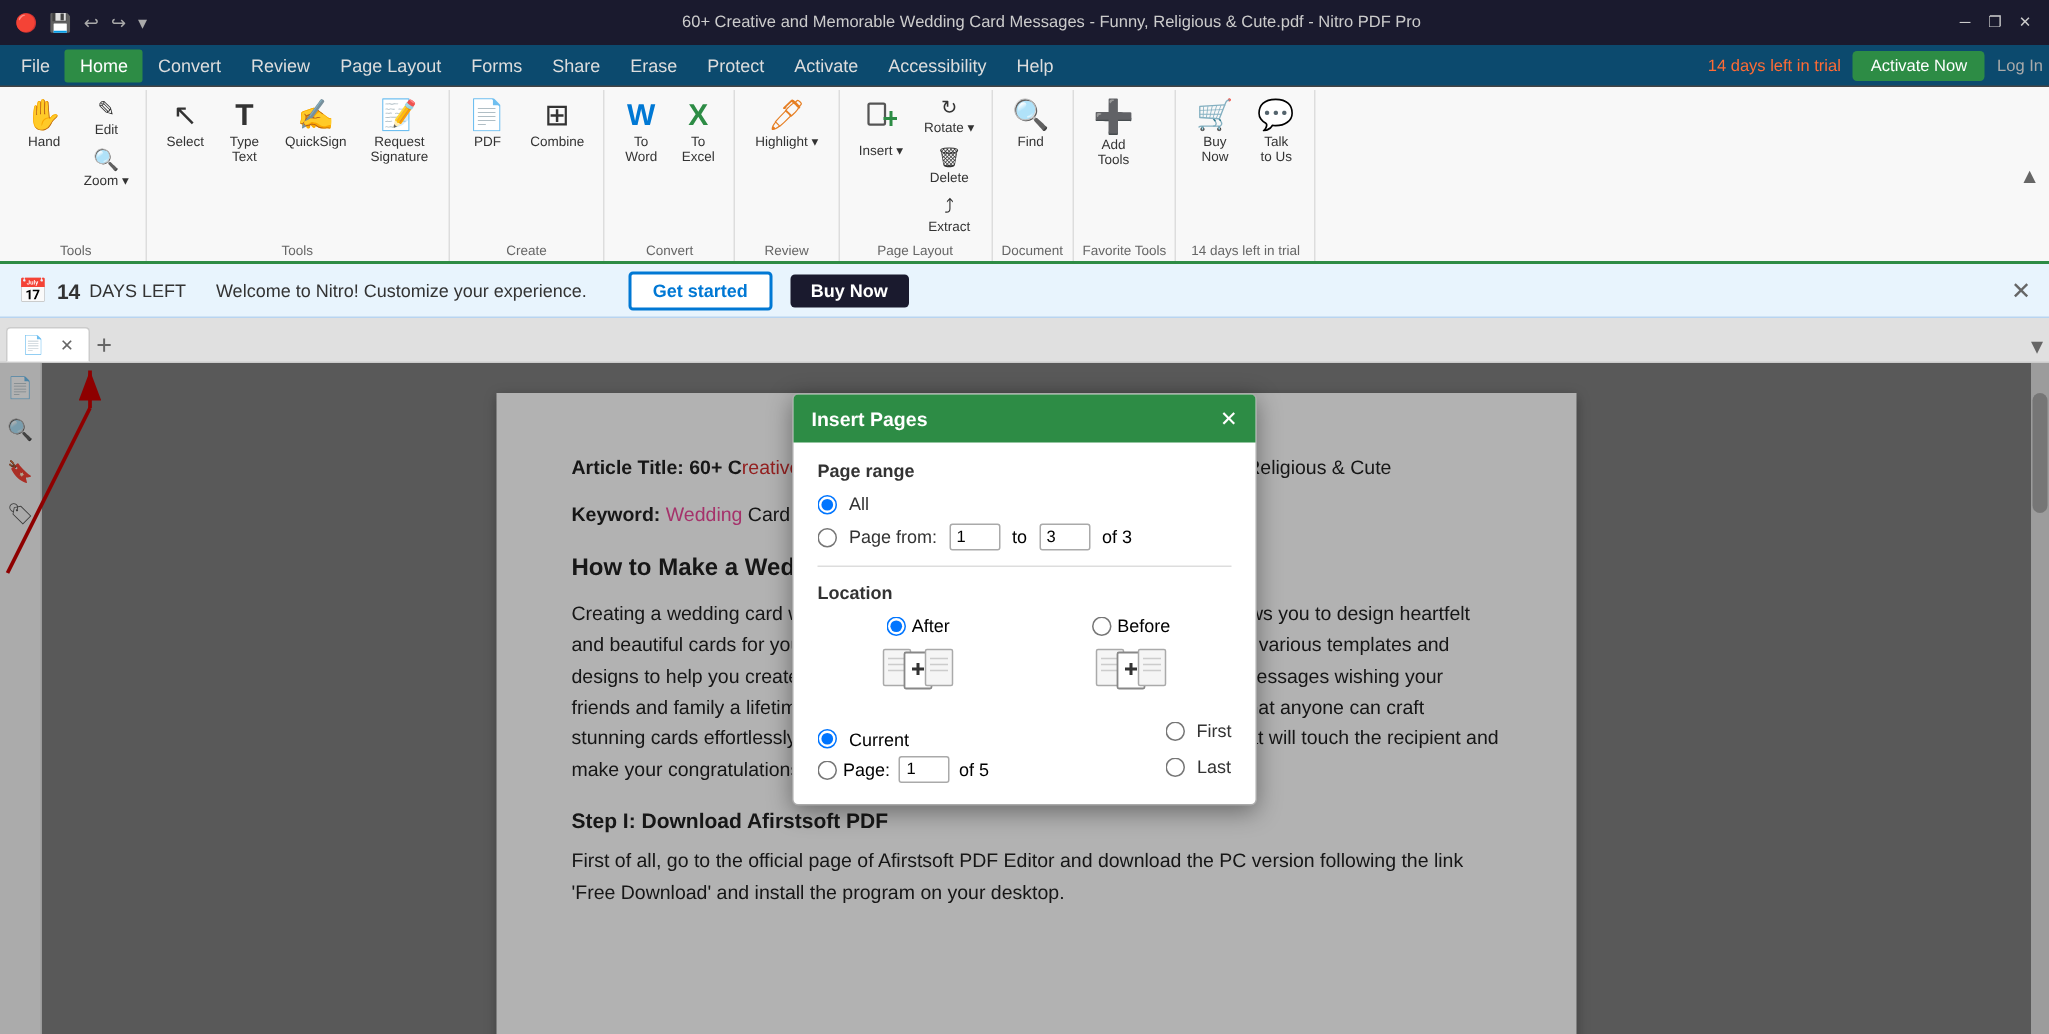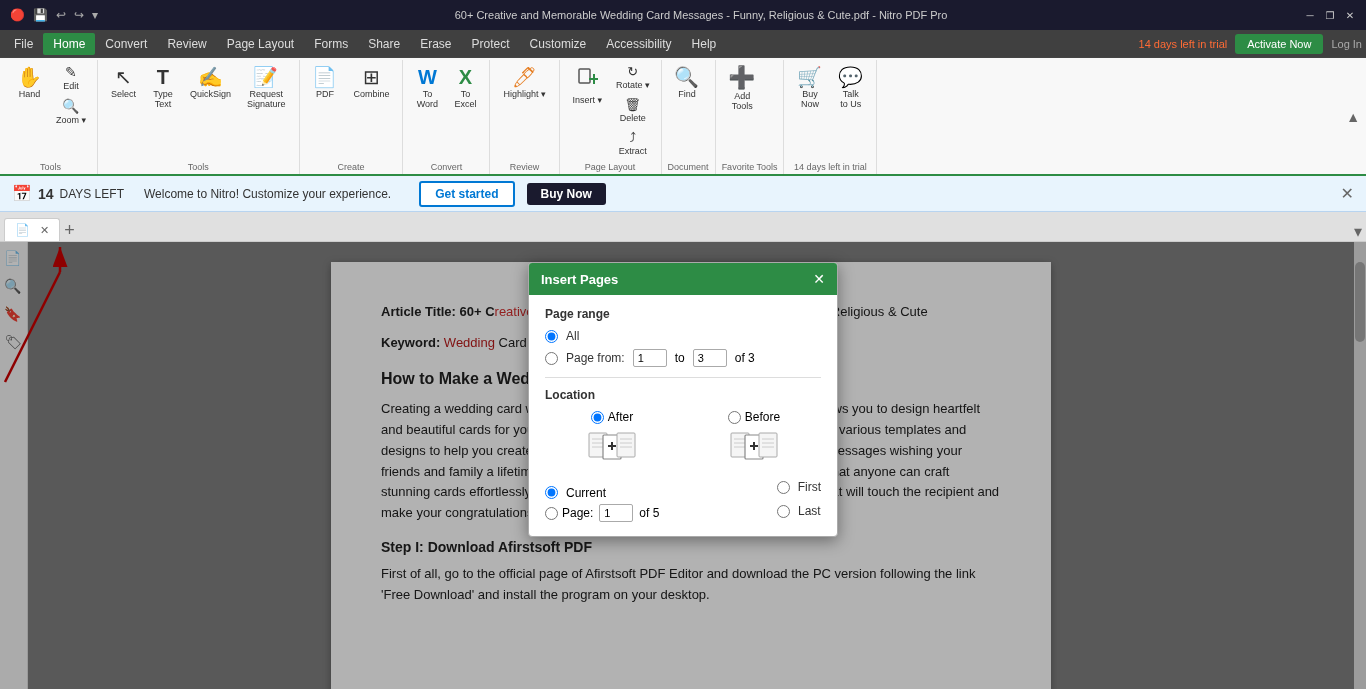--- a/index.html
+++ b/index.html
@@ -23,21 +23,21 @@
       cursor: pointer; font-size: 10px; color: #ccc;
     }
 
     
     #title-bar .left-icons { display: flex; align-items: center; gap: 4px; }
     #title-bar .left-icons span { font-size: 12px; color: #aaa; cursor: pointer; padding: 2px; }
 
     
     #menu-bar {
       height: 28px;
-      background: #404040;
+      background: #0c4a6e;
       display: flex;
       align-items: center;
       padding: 0 4px;
       border-bottom: 1px solid #444;
     }
     #menu-bar .menu-item {
       padding: 4px 10px;
       color: #ddd;
       font-size: 12px;
       cursor: pointer;
@@ -370,21 +370,21 @@
 <div id="menu-bar">
   <span class="menu-item">File</span>
   <span class="menu-item home-active">Home</span>
   <span class="menu-item">Convert</span>
   <span class="menu-item">Review</span>
   <span class="menu-item">Page Layout</span>
   <span class="menu-item">Forms</span>
   <span class="menu-item">Share</span>
   <span class="menu-item">Erase</span>
   <span class="menu-item">Protect</span>
-  <span class="menu-item">Customize</span>
+  <span class="menu-item">Activate</span>
   <span class="menu-item">Accessibility</span>
   <span class="menu-item">Help</span>
   <div id="trial-bar">
     <span class="trial-text">14 days left in trial</span>
     <button class="activate-btn">Activate Now</button>
     <span class="login-link">Log In</span>
   </div>
 </div>
 
 <div id="ribbon">
@@ -566,21 +566,21 @@
     <div class="sidebar-icon">🏷</div>
 
   </div>
 
   <div id="pdf-area">
     <div id="pdf-page">
       <p>
         <span class="article-title"><strong>Article Title:</strong> 60+ C</span><span style="color:#d32f2f;">reative and Memorable Wedding Card M</span><span>essages - Funny, Religious &amp; Cute</span>
       </p>
       <p>
-        <strong>Keyword:</strong> <span style="color:#b91c1c;">Wedding</span> <span>Card Messages</span>
+        <strong>Keyword:</strong> <span style="color:#ec4899;">Wedding</span> <span>Card Messages</span>
       </p>
       <h2>How to Make a Wedding Card with Afirst<span style="color:#d32f2f;">...</span>soft PDF?</h2>
       <p>
         Creating a wedding card with Afirstsoft PDF Editor is a simple process that allows you to design heartfelt and beautiful cards for your loved ones. With Afirstsoft PDF Editor, you can use various templates and designs to help you create the perfect <a href="#">wedding card messa</a><span>ges</span>, you can craft messages wishing your friends and family a lifetime of love and jo<span>y. Its user-friendly interface ensures that anyone can craft stunning cards effortlessly. Follow the steps below to design a wedding card that will touch the recipient and make your congratulations truly memorable.</span>
       </p>
       <p class="step-title"><strong>Step I: Download Afirstsoft PDF</strong></p>
       <p>First of all, go to the official page of Afirstsoft PDF Editor and download the PC version following the link 'Free Download' and install the program on your desktop.</p>
     </div>
   </div>
 

